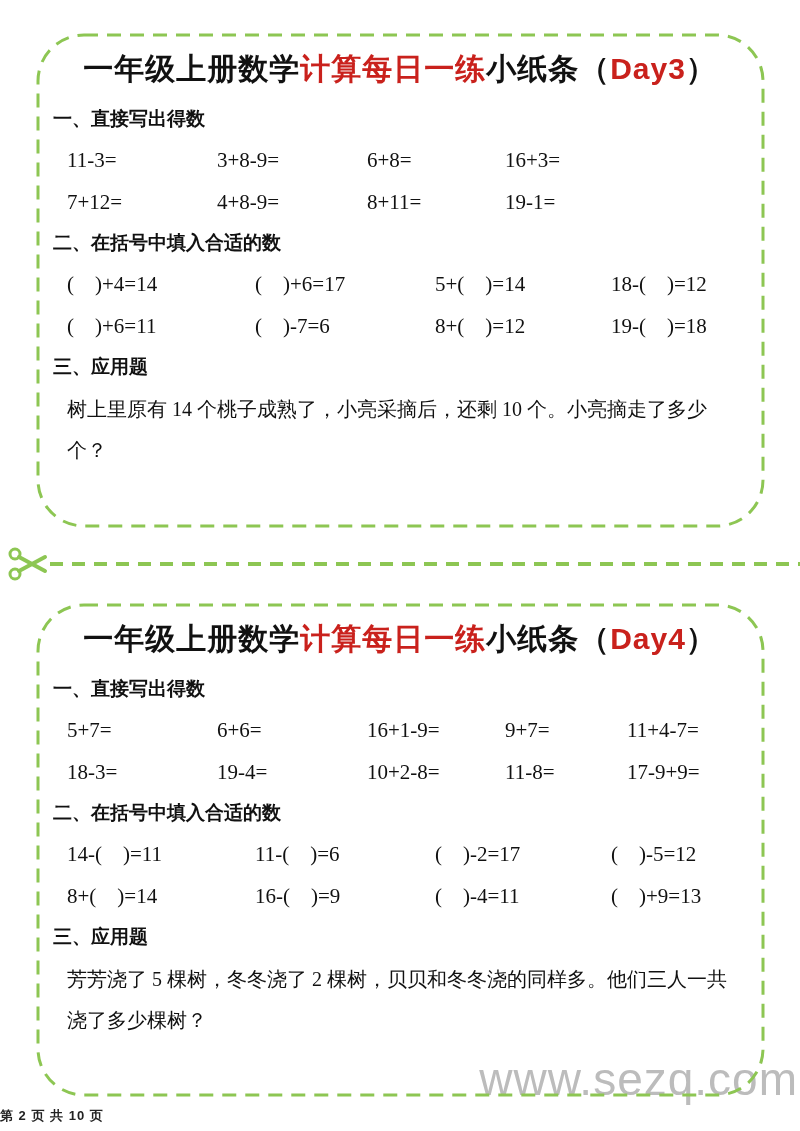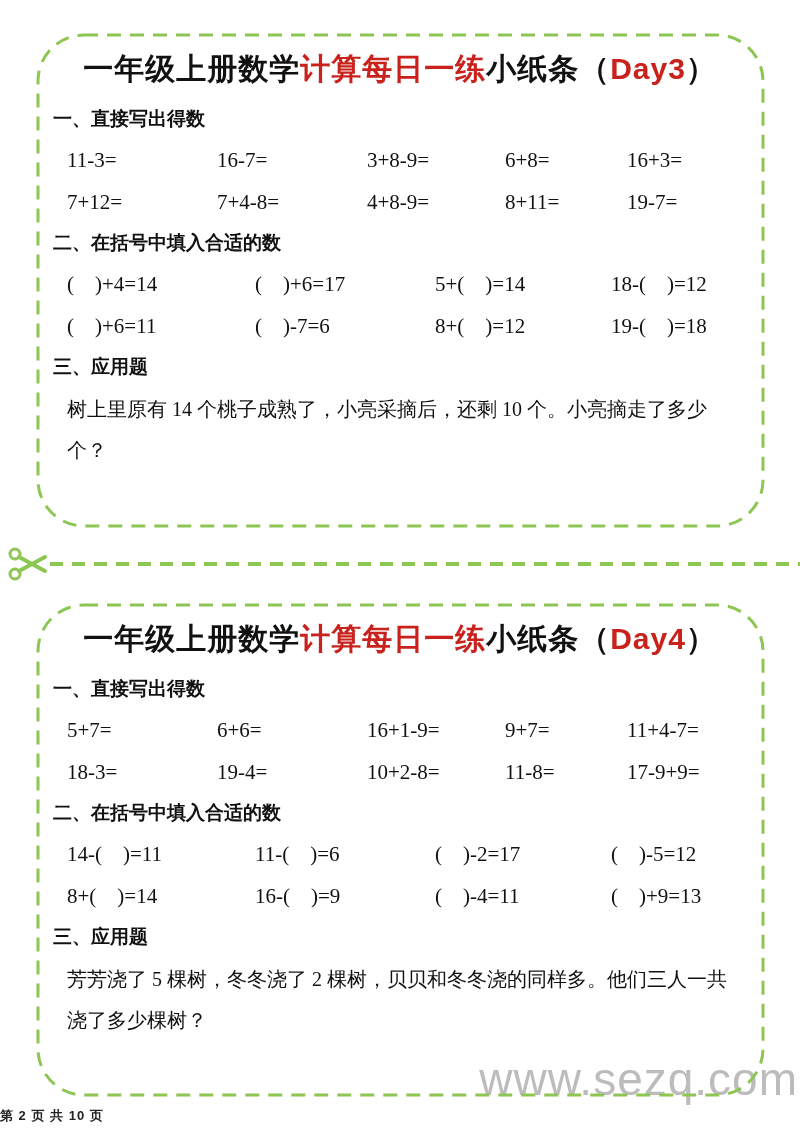--- a/index.html
+++ b/index.html
@@ -60,31 +60,29 @@
 
 <section class="sheet" id="sheet1">
   <svg class="border-svg" width="729" height="495" viewBox="0 0 729 495">
     <rect x="2" y="2" width="725" height="491" rx="46" fill="none" stroke="#8dc653" stroke-width="3" stroke-dasharray="14 9"></rect>
   </svg>
   <h1 class="sheet-title"><span>一年级上册数学</span><span class="red">计算每日一练</span><span>小纸条（</span><span class="red">Day3</span><span>）</span></h1>
 
   <div class="sec-label">一、直接写出得数</div>
   <div class="calc-row">
     <span>11-3=</span>
-    <span>16-7=</span>
     <span>3+8-9=</span>
     <span>6+8=</span>
     <span>16+3=</span>
   </div>
   <div class="calc-row">
     <span>7+12=</span>
-    <span>7+4-8=</span>
     <span>4+8-9=</span>
     <span>8+11=</span>
-    <span>19-7=</span>
+    <span>19-1=</span>
   </div>
 
   <div class="sec-label">二、在括号中填入合适的数</div>
   <div class="fill-row">
     <span>(　)+4=14</span>
     <span>(　)+6=17</span>
     <span>5+(　)=14</span>
     <span>18-(　)=12</span>
   </div>
   <div class="fill-row">

